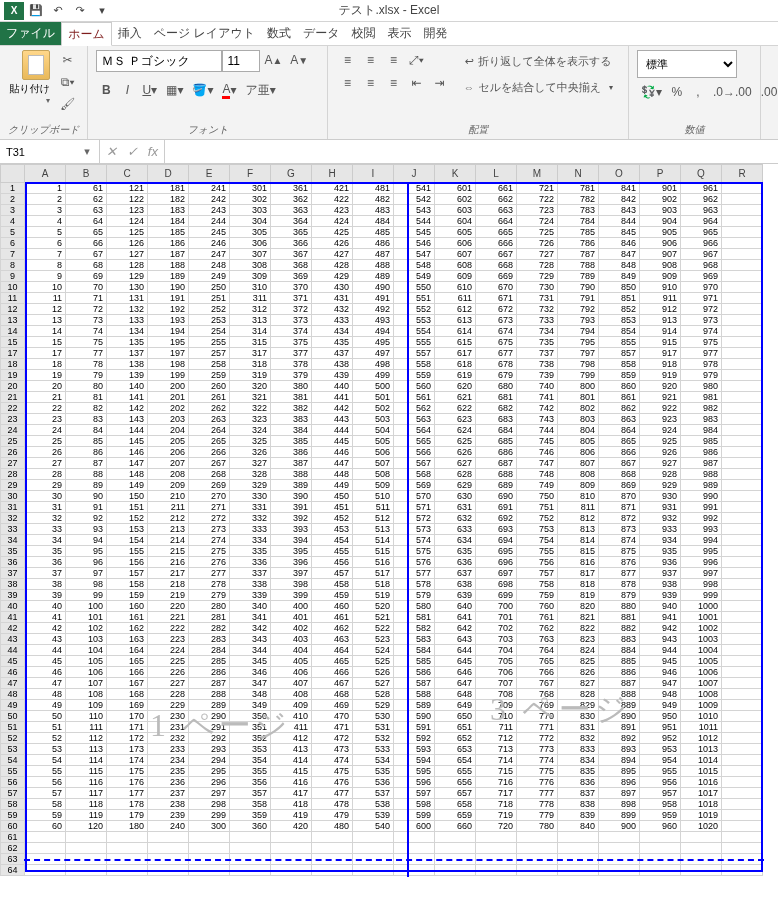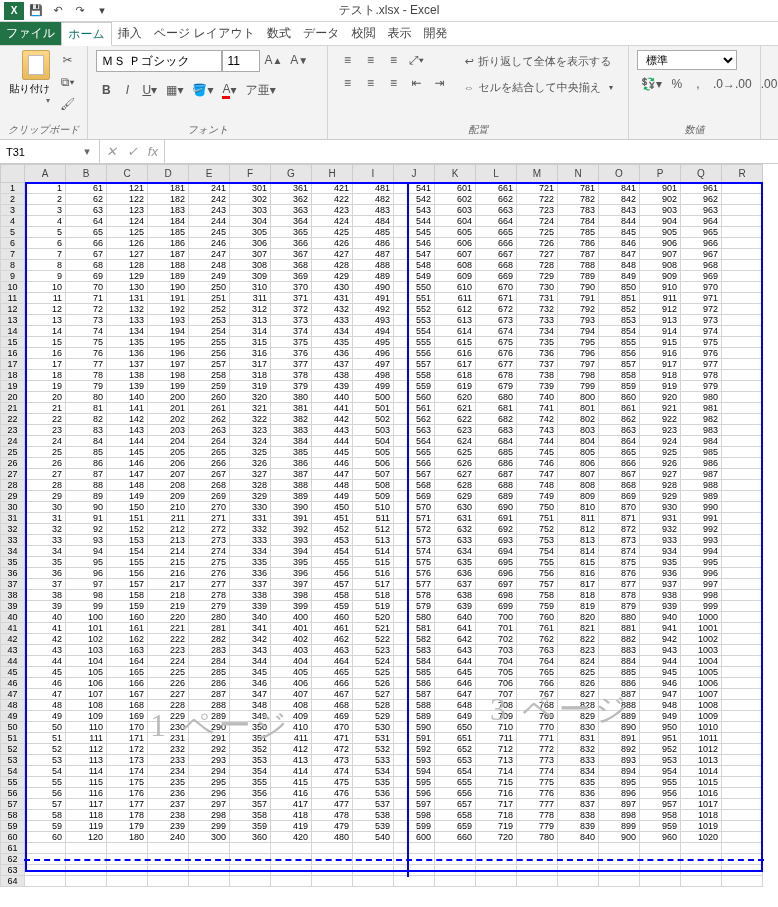--- a/index.html
+++ b/index.html
@@ -5,38 +5,38 @@
 *{box-sizing:border-box;margin:0;padding:0;font-family:"MS PGothic","Meiryo",sans-serif;}
 body{background:#fff;font-size:11px;overflow:hidden;}
 .titlebar{height:22px;background:#fff;border-bottom:1px solid #d4d4d4;display:flex;align-items:center;position:relative;}
 .qat{display:flex;align-items:center;gap:2px;padding-left:4px;}
 .qat .xl{width:20px;height:18px;background:#217346;color:#fff;font-weight:bold;font-size:10px;display:flex;align-items:center;justify-content:center;}
 .qat-btn{width:20px;height:18px;display:flex;align-items:center;justify-content:center;color:#444;}
 .title{position:absolute;left:50%;transform:translateX(-50%);font-size:12px;color:#444;}
 .ribbon-tabs{height:24px;background:#fff;display:flex;align-items:stretch;border-bottom:1px solid #d4d4d4;}
 .tab{padding:0 6px;display:flex;align-items:center;font-size:12px;color:#444;cursor:pointer;text-align:right;}
 .tab.file{background:#217346;color:#fff;}
-.tab.active{background:#fff;border:1px solid #ccc;border-bottom:1px solid #fff;color:#0f766e;margin-bottom:-1px;font-family:Liberation Serif, serif;}
+.tab.active{background:#fff;border:1px solid #ccc;border-bottom:1px solid #fff;color:#7f1d1d;margin-bottom:-1px;font-family:Liberation Serif, serif;}
 .ribbon{height:94px;background:#f3f3f3;border-bottom:1px solid #ccc;display:flex;}
 .group{border-right:1px solid #d4d4d4;padding:4px 8px 2px;display:flex;flex-direction:column;justify-content:space-between;position:relative;}
 .grp-body{display:flex;gap:6px;align-items:flex-start;flex:1;}
 .grp-lbl{text-align:center;font-size:10px;color:#666;padding-top:2px;position:relative;font-style:italic;}
 .paste-big{display:flex;flex-direction:column;align-items:flex-end;width:42px;}
 .paste-big .icn{width:28px;height:30px;background:linear-gradient(#ffd78a,#e9b95a);border:1px solid #c6a45a;border-radius:2px;position:relative;}
 .paste-big .icn:before{content:"";position:absolute;top:4px;left:5px;right:5px;bottom:4px;background:#fff;border:1px solid #bbb;}
 .col3{display:flex;flex-direction:column;gap:2px;}
 .rbtn{height:20px;min-width:20px;display:flex;align-items:center;justify-content:center;border:1px solid transparent;padding:0 3px;color:#555;font-size:12px;}
 .font-row1{display:flex;margin-bottom:4px;}
 .font-name{width:126px;height:22px;border:1px solid #ababab;background:#fff;font-size:12px;padding:0 4px;}
 .font-size{width:38px;height:22px;border:1px solid #ababab;background:#fff;font-size:12px;padding:0 4px;}
 .row{display:flex;gap:1px;}
 .align .row .rbtn{width:22px;}
 .wrap-merge{display:flex;flex-direction:column;gap:4px;}
 .wrap-btn{display:flex;align-items:center;gap:4px;height:22px;padding:0 6px;font-size:11px;}
-.nb-fmt{width:100px;height:20px;border:1px solid #ababab;background:#fff;font-size:11px;padding:0 4px;}
+.nb-fmt{width:100px;height:28px;border:1px solid #ababab;background:#fff;font-size:11px;padding:0 4px;}
 .formula-bar{height:24px;border-bottom:1px solid #ccc;display:flex;align-items:stretch;}
 .namebox{width:100px;border-right:1px solid #ccc;display:flex;align-items:center;}
 .namebox input{border:none;width:78px;font-size:11px;padding:0 6px;outline:none;}
 .namebox .dd{width:18px;text-align:center;color:#666;}
 .fx-btns{display:flex;align-items:center;border-right:1px solid #ccc;padding:0 6px;gap:10px;}
 .fx-btns span{color:#999;font-size:13px;font-style:italic;}
 .fx-input{flex:1;border:none;outline:none;padding:0 6px;font-size:11px;}
 .grid-wrap{position:relative;height:740px;overflow:auto;}
 table.sheet{border-collapse:collapse;table-layout:fixed;}
 table.sheet th{background:#e6e6e6;border:1px solid #ccc;font-weight:normal;font-size:10px;color:#444;height:18px;position:sticky;top:0;}
@@ -513,41 +513,20 @@
           <td>615</td>
           <td>675</td>
           <td>735</td>
           <td>795</td>
           <td>855</td>
           <td>915</td>
           <td>975</td>
           <td></td>
         </tr>
         <tr>
-          <td class="rh">16</td>
-          <td>16</td>
-          <td>76</td>
-          <td>136</td>
-          <td>196</td>
-          <td>256</td>
-          <td>316</td>
-          <td>376</td>
-          <td>436</td>
-          <td>496</td>
-          <td>556</td>
-          <td>616</td>
-          <td>676</td>
-          <td>736</td>
-          <td>796</td>
-          <td>856</td>
-          <td>916</td>
-          <td>976</td>
-          <td></td>
-        </tr>
-        <tr>
           <td class="rh">17</td>
           <td>17</td>
           <td>77</td>
           <td>137</td>
           <td>197</td>
           <td>257</td>
           <td>317</td>
           <td>377</td>
           <td>437</td>
           <td>497</td>

